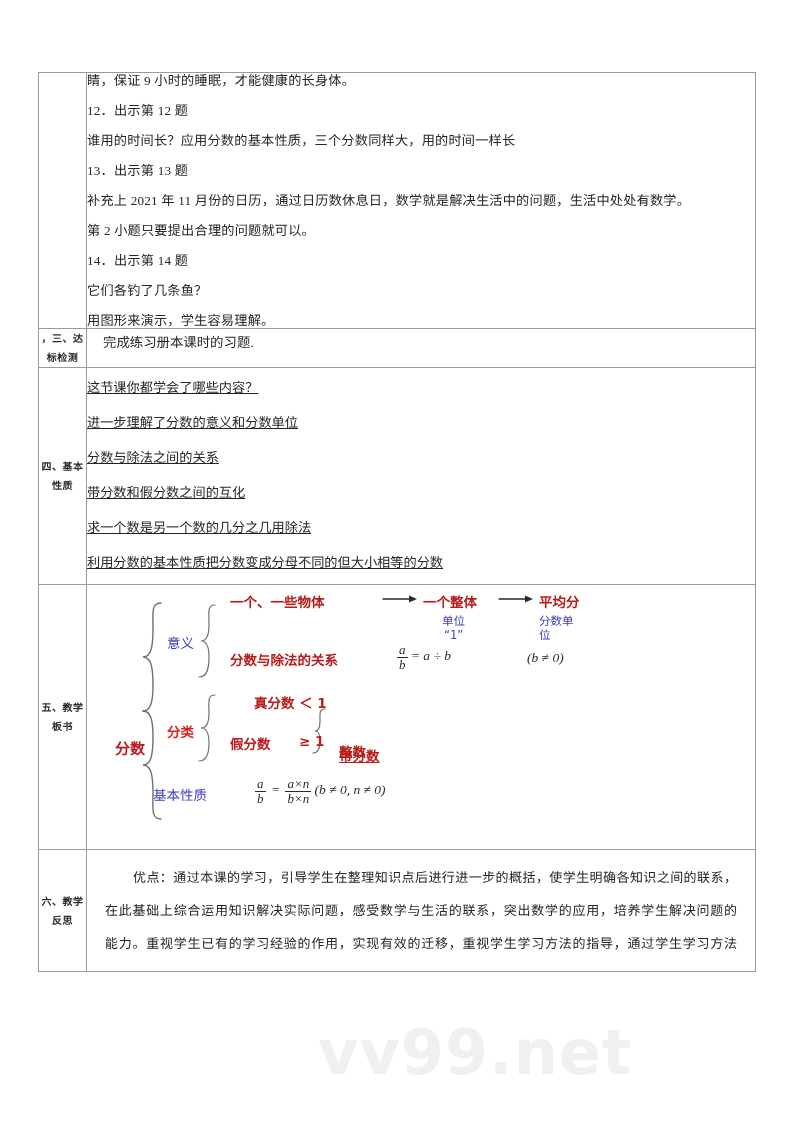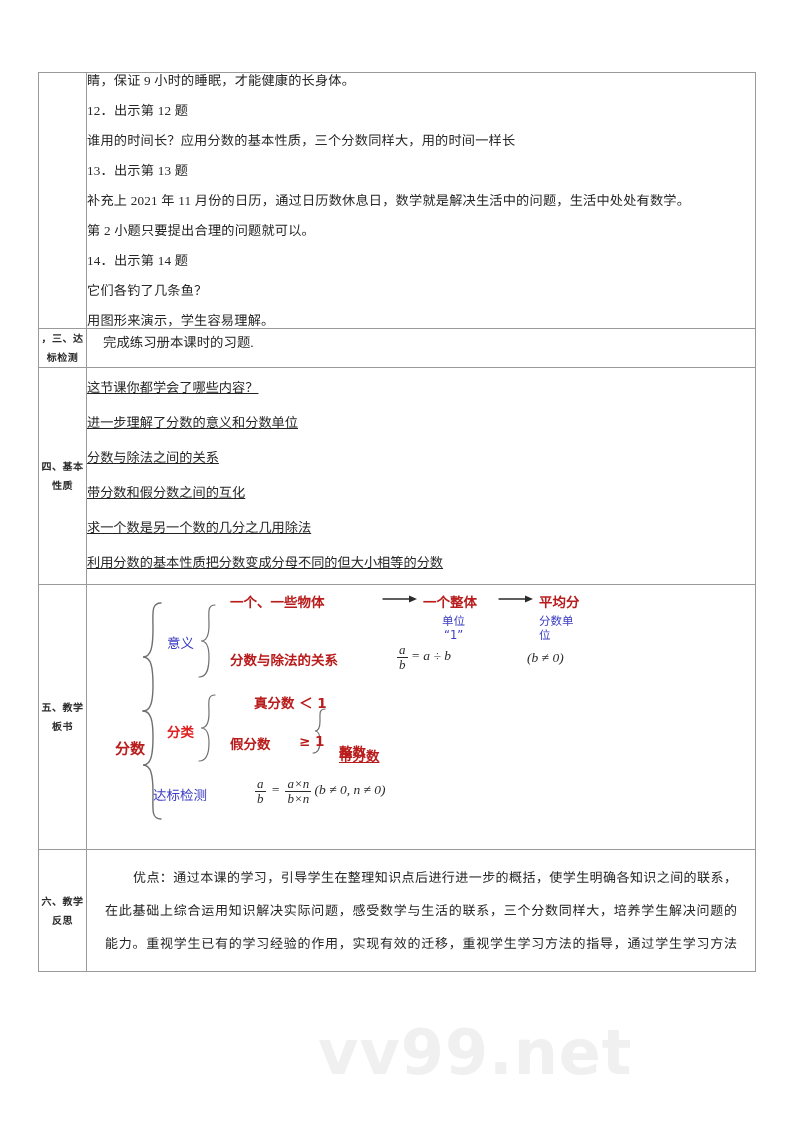--- a/index.html
+++ b/index.html
@@ -229,21 +229,21 @@
                 <polygon points="438,10.5 446,14 438,17.5" fill="#2a2a2a" stroke="none"></polygon>
               </g>
             </svg>
 
             <div class="bd bd-black f-root" style="left:28px; top:108px; text-align:center; width:24px;margin-top:48px;">分数</div>
 
             <div class="bd bd-blue f-branch" style="left:80px; top:47px;">意义</div>
 
             <div class="bd bd-red f-branch" style="left:80px; top:136px;">分类</div>
 
-            <div class="bd bd-blue f-branch" style="left:66px; top:199px;">达标检测</div>
+            <div class="bd bd-blue f-branch" style="left:66px; top:199px;">基本性质</div>
 
             <div class="bd bd-black f-item" style="left:143px; top:6px;">一个、一些物体</div>
             <div class="bd bd-black f-item" style="left:336px; top:6px;">一个整体</div>
             <div class="bd bd-black f-item" style="left:452px; top:6px;">平均分</div>
 
             <div class="bd bd-blue f-small" style="left:355px; top:30px; text-align:center;">单位</div>
             <div class="bd bd-blue f-small" style="left:357px; top:44px; text-align:center;">“1”</div>
 
             <div class="bd bd-blue f-small" style="left:452px; top:30px;">分数单</div>
             <div class="bd bd-blue f-small" style="left:452px; top:44px;">位</div>
@@ -283,21 +283,21 @@
             </div>
 
           </div>
         </td>
       </tr>
 
       <tr>
         <td class="label-cell">六、教学反思</td>
         <td class="body-cell" style="padding:7px 10px 7px 10px;">
           <p class="para-justify para-indent">优点：通过本课的学习，引导学生在整理知识点后进行进一步的概括，使学生明确各知识之间的联系，</p>
-          <p class="para-justify">在此基础上综合运用知识解决实际问题，感受数学与生活的联系，三个分数同样大，培养学生解决问题的</p>
+          <p class="para-justify">在此基础上综合运用知识解决实际问题，感受数学与生活的联系，突出数学的应用，培养学生解决问题的</p>
           <p class="para-justify">能力。重视学生已有的学习经验的作用，实现有效的迁移，重视学生学习方法的指导，通过学生学习方法</p>
         </td>
       </tr>
 
     </tbody>
   </table>
 
 </div>
 
 </body></html>

